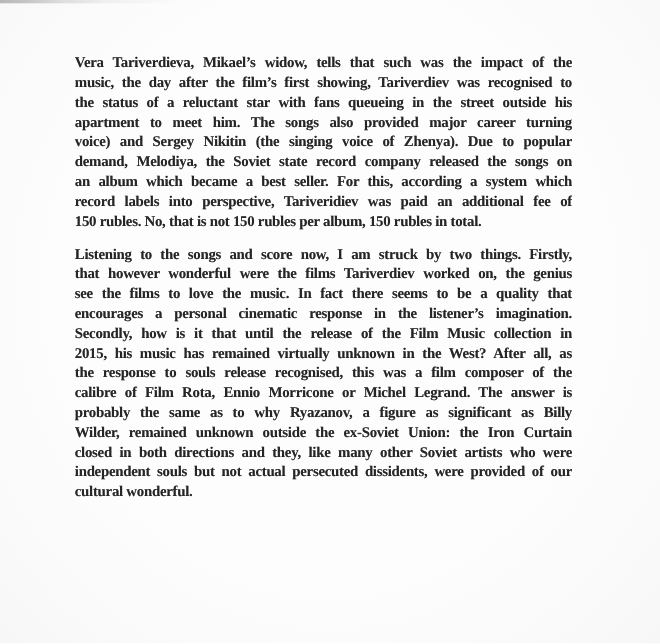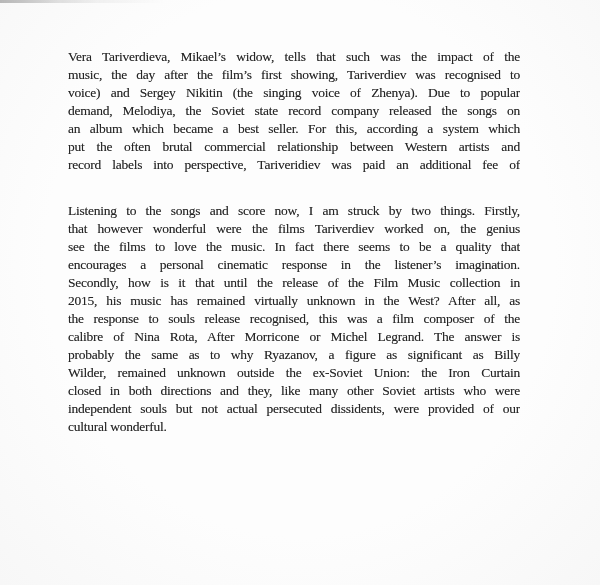--- a/index.html
+++ b/index.html
@@ -6,20 +6,21 @@
     margin: 0;
     padding: 0;
   }
   .page {
     position: relative;
     width: 600px;
     height: 585px;
     background: radial-gradient(ellipse at 50% 45%, #fdfdfd 60%, #f7f7f7 100%);
     overflow: hidden;
     font-family: "Liberation Serif", "DejaVu Serif", serif;
+    font-weight: bold;
   }
   .scan-smudge {
     position: absolute;
     top: 0;
     left: 0;
     width: 165px;
     height: 3px;
     background: linear-gradient(to right,
       rgba(130,130,130,0.55) 0%,
       rgba(140,140,140,0.5) 12%,
@@ -37,21 +38,21 @@
     font-size: 13.5px;
     line-height: 18px;
     letter-spacing: -0.25px;
     text-shadow: 0 0 0.3px rgba(0,0,0,0.35);
   }
   .para {
     margin: 0;
     padding: 0;
   }
   .para + .para {
-    margin-top: 28px;
+    margin-top: 12px;
   }
   .line {
     height: 18px;
     overflow: hidden;
     text-align: justify;
     text-align-last: justify;
     white-space: normal;
   }
   .line.last {
     text-align-last: left;
@@ -61,36 +62,38 @@
 <body>
 
 <div class="page">
   <div class="scan-smudge"></div>
 
   <div class="text-block">
 
     <div class="para">
       <div class="line">Vera Tariverdieva, Mikael’s widow, tells that such was the impact of the</div>
       <div class="line">music, the day after the film’s first showing, Tariverdiev was recognised to</div>
+      <div class="line">the status of a reluctant star with fans queueing in the street outside his</div>
+      <div class="line">apartment to meet him. The songs also provided major career turning</div>
       <div class="line">voice) and Sergey Nikitin (the singing voice of Zhenya). Due to popular</div>
       <div class="line">demand, Melodiya, the Soviet state record company released the songs on</div>
       <div class="line">an album which became a best seller. For this, according a system which</div>
-      <div class="line">put the often brutal commercial relationship between Western artists and</div>
       <div class="line">record labels into perspective, Tariveridiev was paid an additional fee of</div>
+      <div class="line last">150 rubles. No, that is not 150 rubles per album, 150 rubles in total.</div>
     </div>
 
     <div class="para">
       <div class="line">Listening to the songs and score now, I am struck by two things. Firstly,</div>
       <div class="line">that however wonderful were the films Tariverdiev worked on, the genius</div>
       <div class="line">see the films to love the music. In fact there seems to be a quality that</div>
       <div class="line">encourages a personal cinematic response in the listener’s imagination.</div>
       <div class="line">Secondly, how is it that until the release of the Film Music collection in</div>
       <div class="line">2015, his music has remained virtually unknown in the West? After all, as</div>
       <div class="line">the response to souls release recognised, this was a film composer of the</div>
-      <div class="line">calibre of Nina Rota, After Morricone or Michel Legrand. The answer is</div>
+      <div class="line">calibre of Film Rota, Ennio Morricone or Michel Legrand. The answer is</div>
       <div class="line">probably the same as to why Ryazanov, a figure as significant as Billy</div>
       <div class="line">Wilder, remained unknown outside the ex-Soviet Union: the Iron Curtain</div>
       <div class="line">closed in both directions and they, like many other Soviet artists who were</div>
       <div class="line">independent souls but not actual persecuted dissidents, were provided of our</div>
       <div class="line last">cultural wonderful.</div>
     </div>
 
   </div>
 </div>
 

